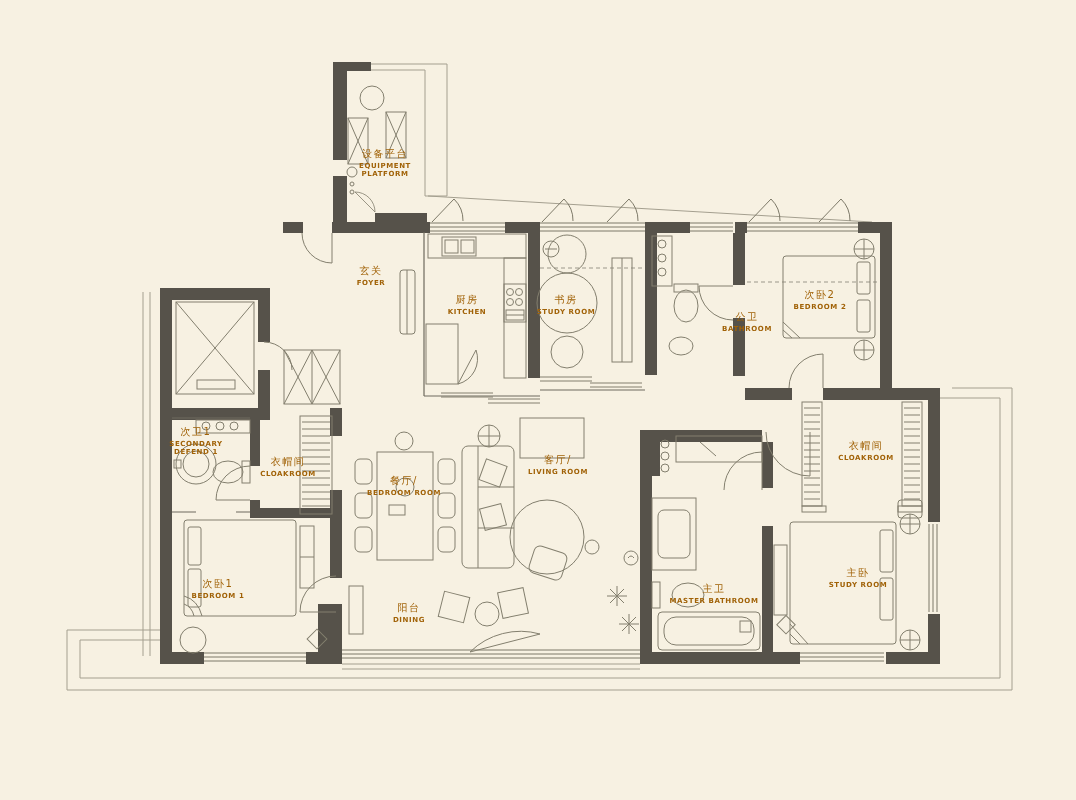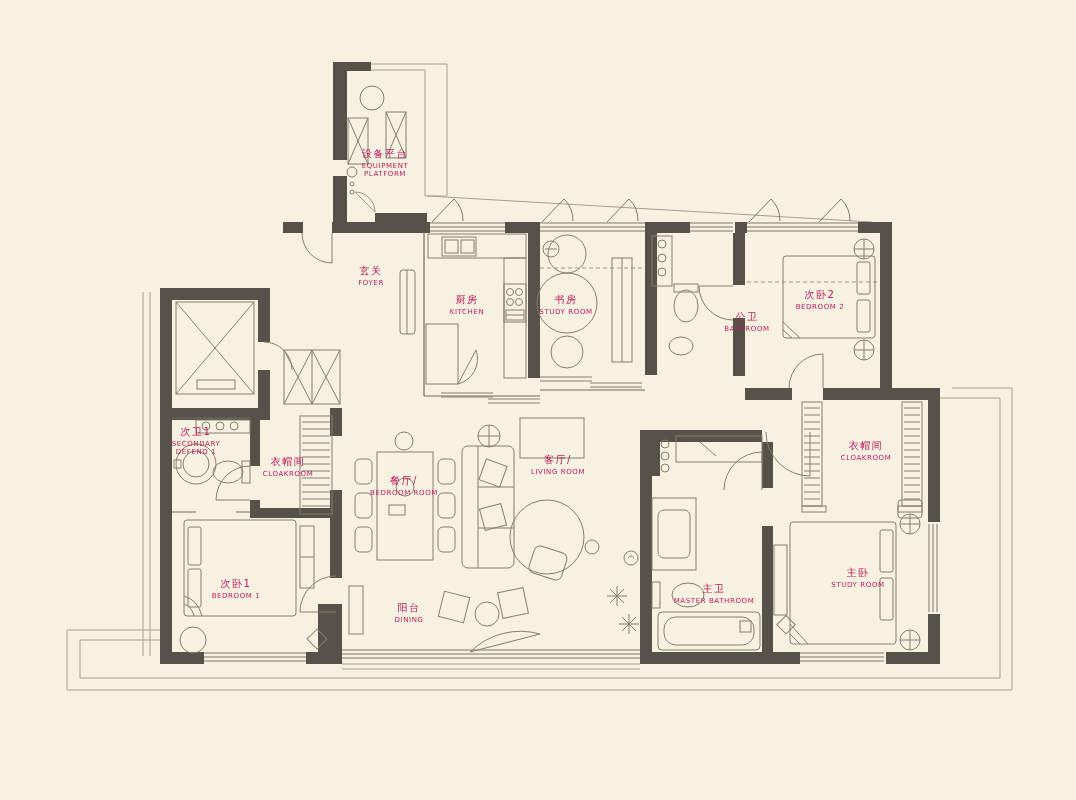--- a/index.html
+++ b/index.html
@@ -1,22 +1,22 @@
 <!DOCTYPE html>
 <html><head>
 <meta charset="utf-8">
 <style>
   html,body{margin:0;padding:0;background:#f7f1e2;}
   .canvas{position:relative;width:1076px;height:800px;background:#f7f1e2;overflow:hidden;
           font-family:"DejaVu Sans","Liberation Sans",sans-serif;}
   svg{position:absolute;left:0;top:0;}
   .room-label{position:absolute;transform:translate(-50%,-50%);text-align:center;
-              color:#be185d;line-height:1.25;pointer-events:none;}
+              color:#a16207;line-height:1.25;pointer-events:none;}
   .room-label .zh{display:block;font-size:10px;letter-spacing:1.5px;}
-  .room-label .en{display:block;font-size:7px;letter-spacing:0.6px;margin-top:1px;}
+  .room-label .en{display:block;font-size:7px;letter-spacing:0.6px;margin-top:1px;font-weight:bold;}
   .w64{width:64px;} .w70{width:70px;}
 </style>
 </head>
 <body>
 
 <div class="canvas">
 
 <svg width="1076" height="800" viewBox="0 0 1076 800">
 
   <g stroke="#a49f8f" fill="none" stroke-width="1">
@@ -296,21 +296,21 @@
   <span class="en">CLOAKROOM</span>
 </div>
 <div class="room-label" style="left:404px;top:486px">
   <span class="zh">餐厅/</span>
   <span class="en">BEDROOM ROOM</span>
 </div>
 <div class="room-label" style="left:558px;top:465px">
   <span class="zh">客厅/</span>
   <span class="en">LIVING ROOM</span>
 </div>
-<div class="room-label" style="left:236px;top:589px">
+<div class="room-label" style="left:218px;top:589px">
   <span class="zh">次卧1</span>
   <span class="en">BEDROOM 1</span>
 </div>
 <div class="room-label" style="left:409px;top:613px">
   <span class="zh">阳台</span>
   <span class="en">DINING</span>
 </div>
 <div class="room-label" style="left:714px;top:594px">
   <span class="zh">主卫</span>
   <span class="en">MASTER BATHROOM</span>

